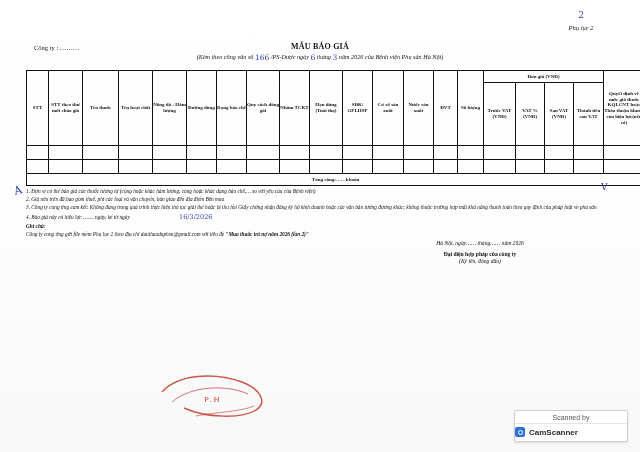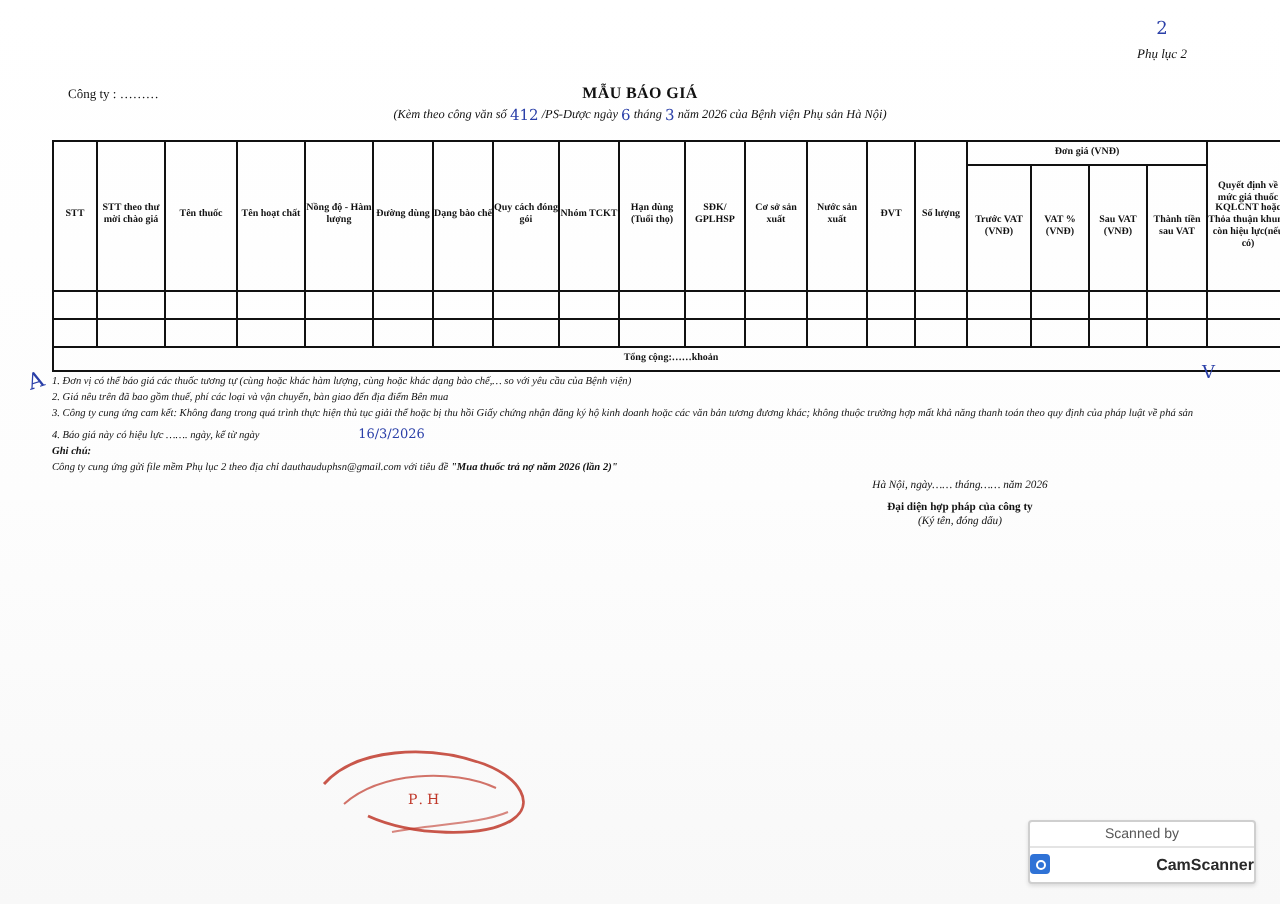--- a/index.html
+++ b/index.html
@@ -230,21 +230,21 @@
   #cam .top {
     text-align: center;
     font-size: 7px;
     color: #555;
     padding: 3px 0 2px;
     border-bottom: 1px solid #e4e4e4;
   }
   #cam .bot {
     display: flex;
     align-items: center;
-    justify-content: space-between;
+    justify-content: flex-start;
     gap: 4px;
     padding: 3px 0 4px;
   }
   #cam .logo {
     width: 10px;
     height: 10px;
     background: #2f72d6;
     border-radius: 2px;
     position: relative;
   }
@@ -275,21 +275,21 @@
     <div class="mark hand">2</div>
     <div class="phuluc">Phụ lục 2</div>
   </div>
 
   <div class="company-line">Công ty : ………</div>
 
   <div class="title-block">
     <div class="title-main">MẪU BÁO GIÁ</div>
     <div class="title-sub">
       <span>(Kèm theo công văn số</span>
-      <span class="hw">412</span>
+      <span class="hw">166</span>
       <span>/PS-Dược ngày</span>
       <span class="hw">6</span>
       <span>tháng</span>
       <span class="hw">3</span>
       <span>năm 2026 của Bệnh viện Phụ sản Hà Nội)</span>
     </div>
   </div>
 
   <div id="tbl-wrap">
     <table class="quote">

